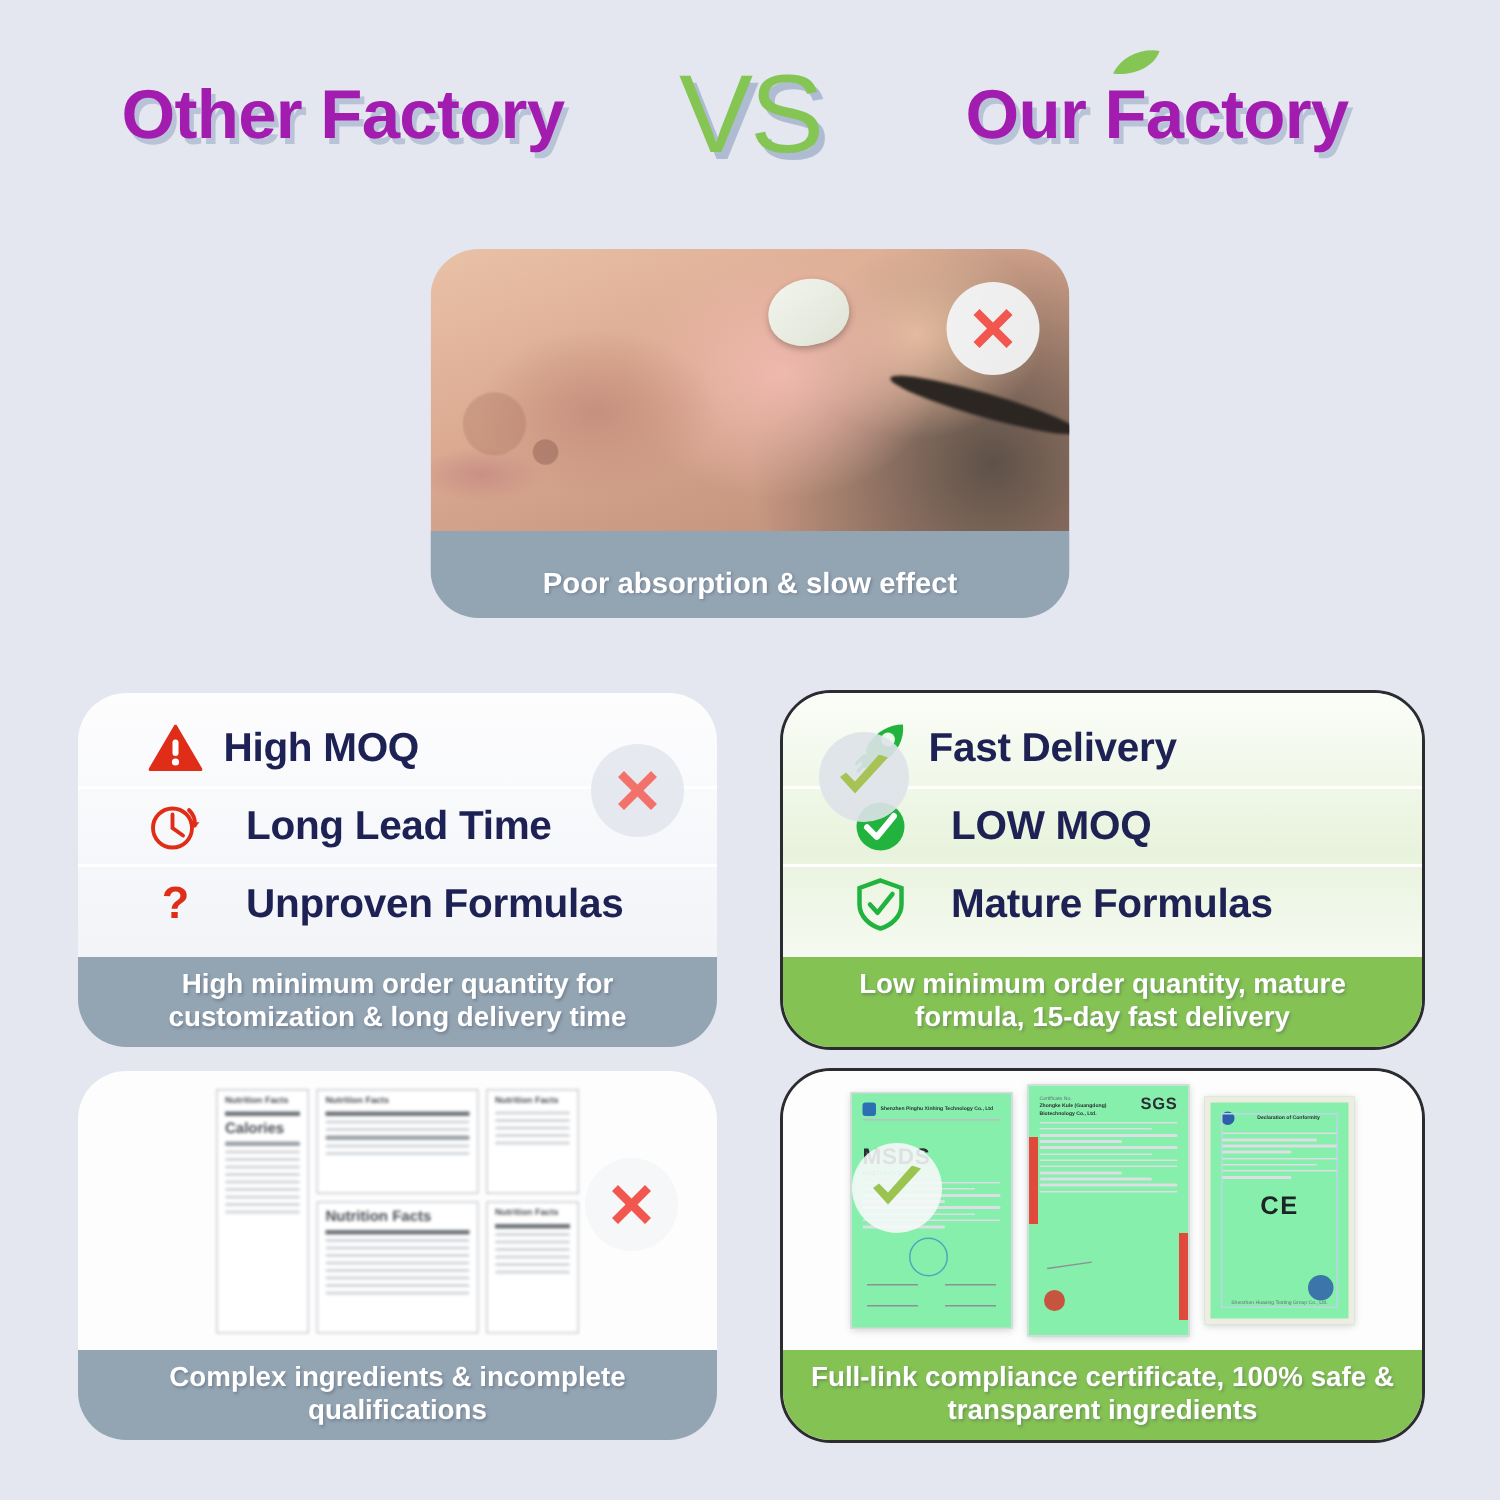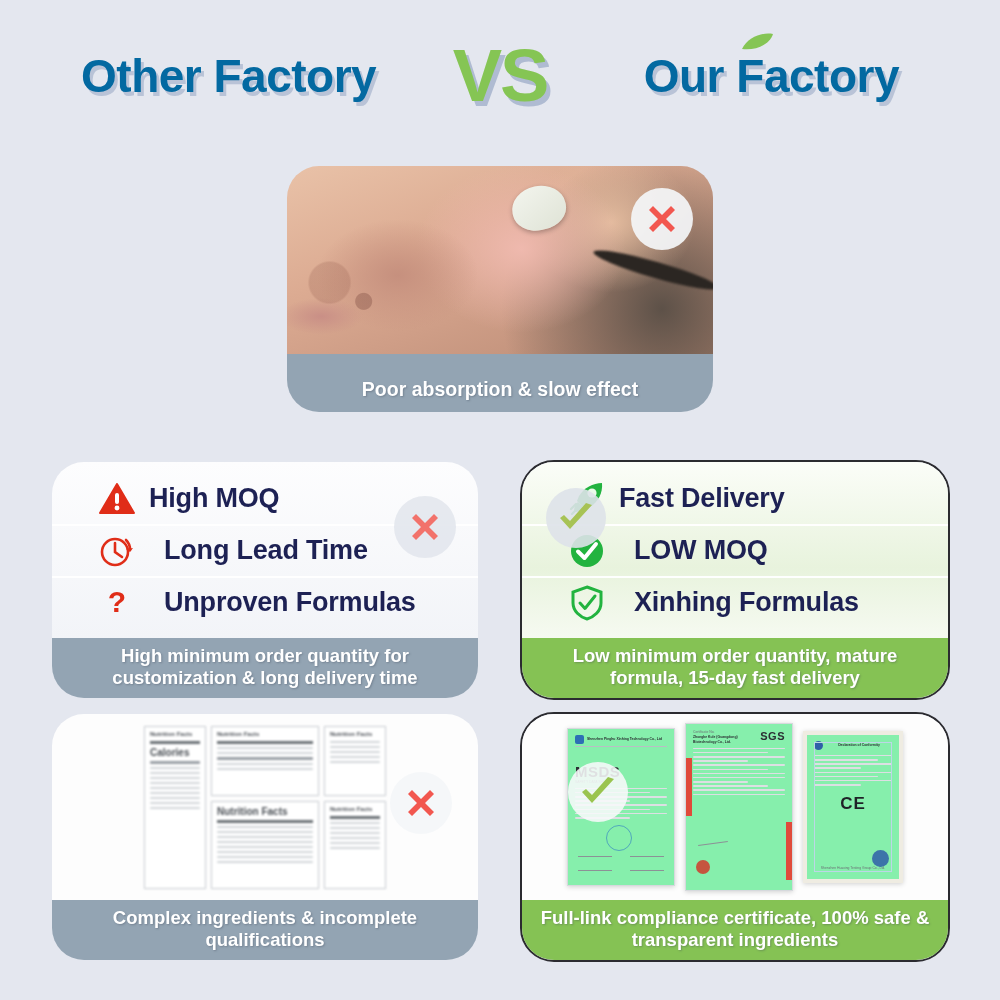--- a/index.html
+++ b/index.html
@@ -26,30 +26,30 @@
   .header-inner {
     display: flex;
     align-items: center;
     justify-content: center;
     gap: 44px;
     width: 100%;
   }
   .head-title {
     font-size: 46px;
     font-weight: 700;
-    color: #0369a1;
+    color: #a21caf;
     letter-spacing: -0.5px;
     text-shadow: 3px 4px 0 rgba(150,165,195,0.55);
     white-space: nowrap;
   }
   .head-title.left  { width: 360px; text-align: center; }
   .head-title.right { width: 360px; text-align: center; position: relative; }
   .vs-word {
     font-size: 74px;
-    font-weight: 700;
+    font-weight: 400;
     color: #85c554;
     text-shadow: 4px 5px 0 rgba(140,158,190,0.6);
     line-height: 1;
     letter-spacing: -2px;
   }
   .leaf {
     position: absolute;
     top: -16px;
     left: 149px;
     width: 34px;
@@ -407,21 +407,21 @@
           <span class="flabel">LOW MOQ</span>
         </div>
 
         <div class="frow good">
           <span class="ficon">
             <svg width="34" height="36" viewBox="0 0 34 36">
               <path d="M17 2 L31 7 V18 C31 26 24 32 17 34 C10 32 3 26 3 18 V7 Z" fill="none" stroke="#22b33f" stroke-width="3"></path>
               <path d="M10 18 L15 23.5 L25 11" fill="none" stroke="#22b33f" stroke-width="3" stroke-linecap="round" stroke-linejoin="round"></path>
             </svg>
           </span>
-          <span class="flabel">Xinhing Formulas</span>
+          <span class="flabel">Mature Formulas</span>
         </div>
 
         <div class="badge badge-check on-list" style="top:26px; left:24px;">
           <svg width="38" height="30" viewBox="0 0 38 30">
             <path d="M3 15 L13 26 L35 2 L29 0 L13 18 L7 12 Z" fill="#a7c355"></path>
           </svg>
         </div>
       </div>
       <div class="caption good two">Low minimum order quantity, mature formula, 15-day fast delivery</div>
     </div>

